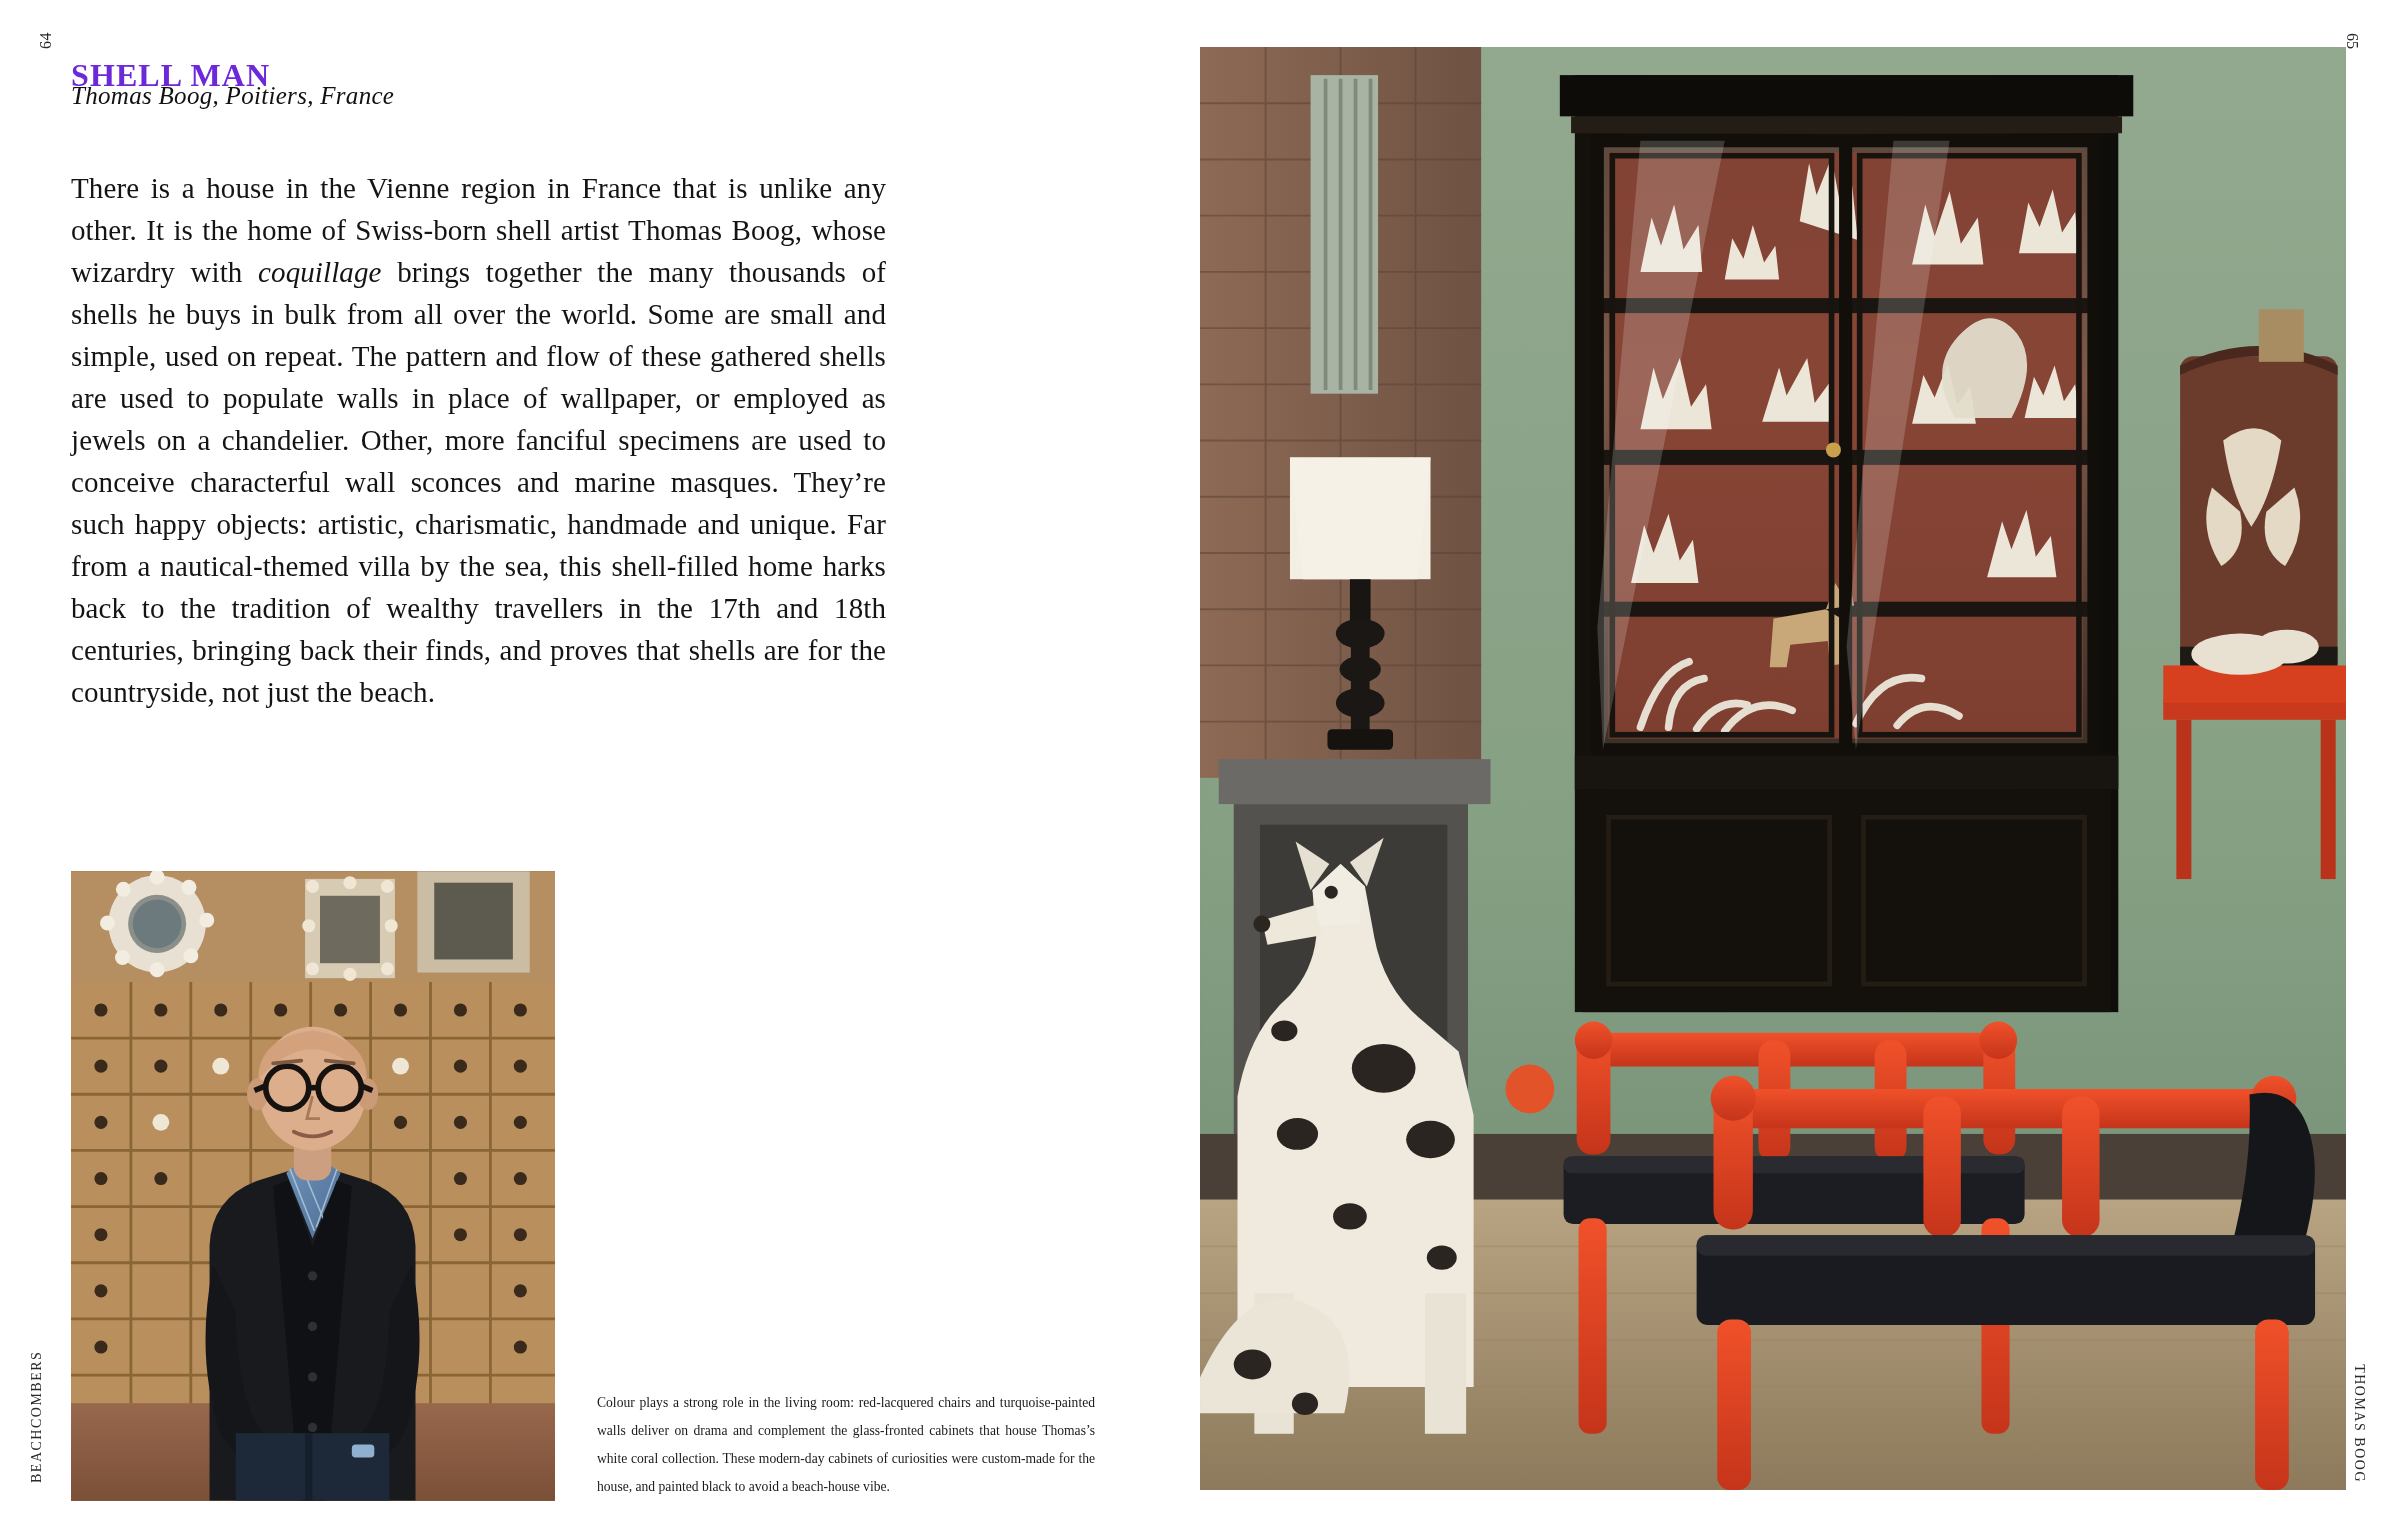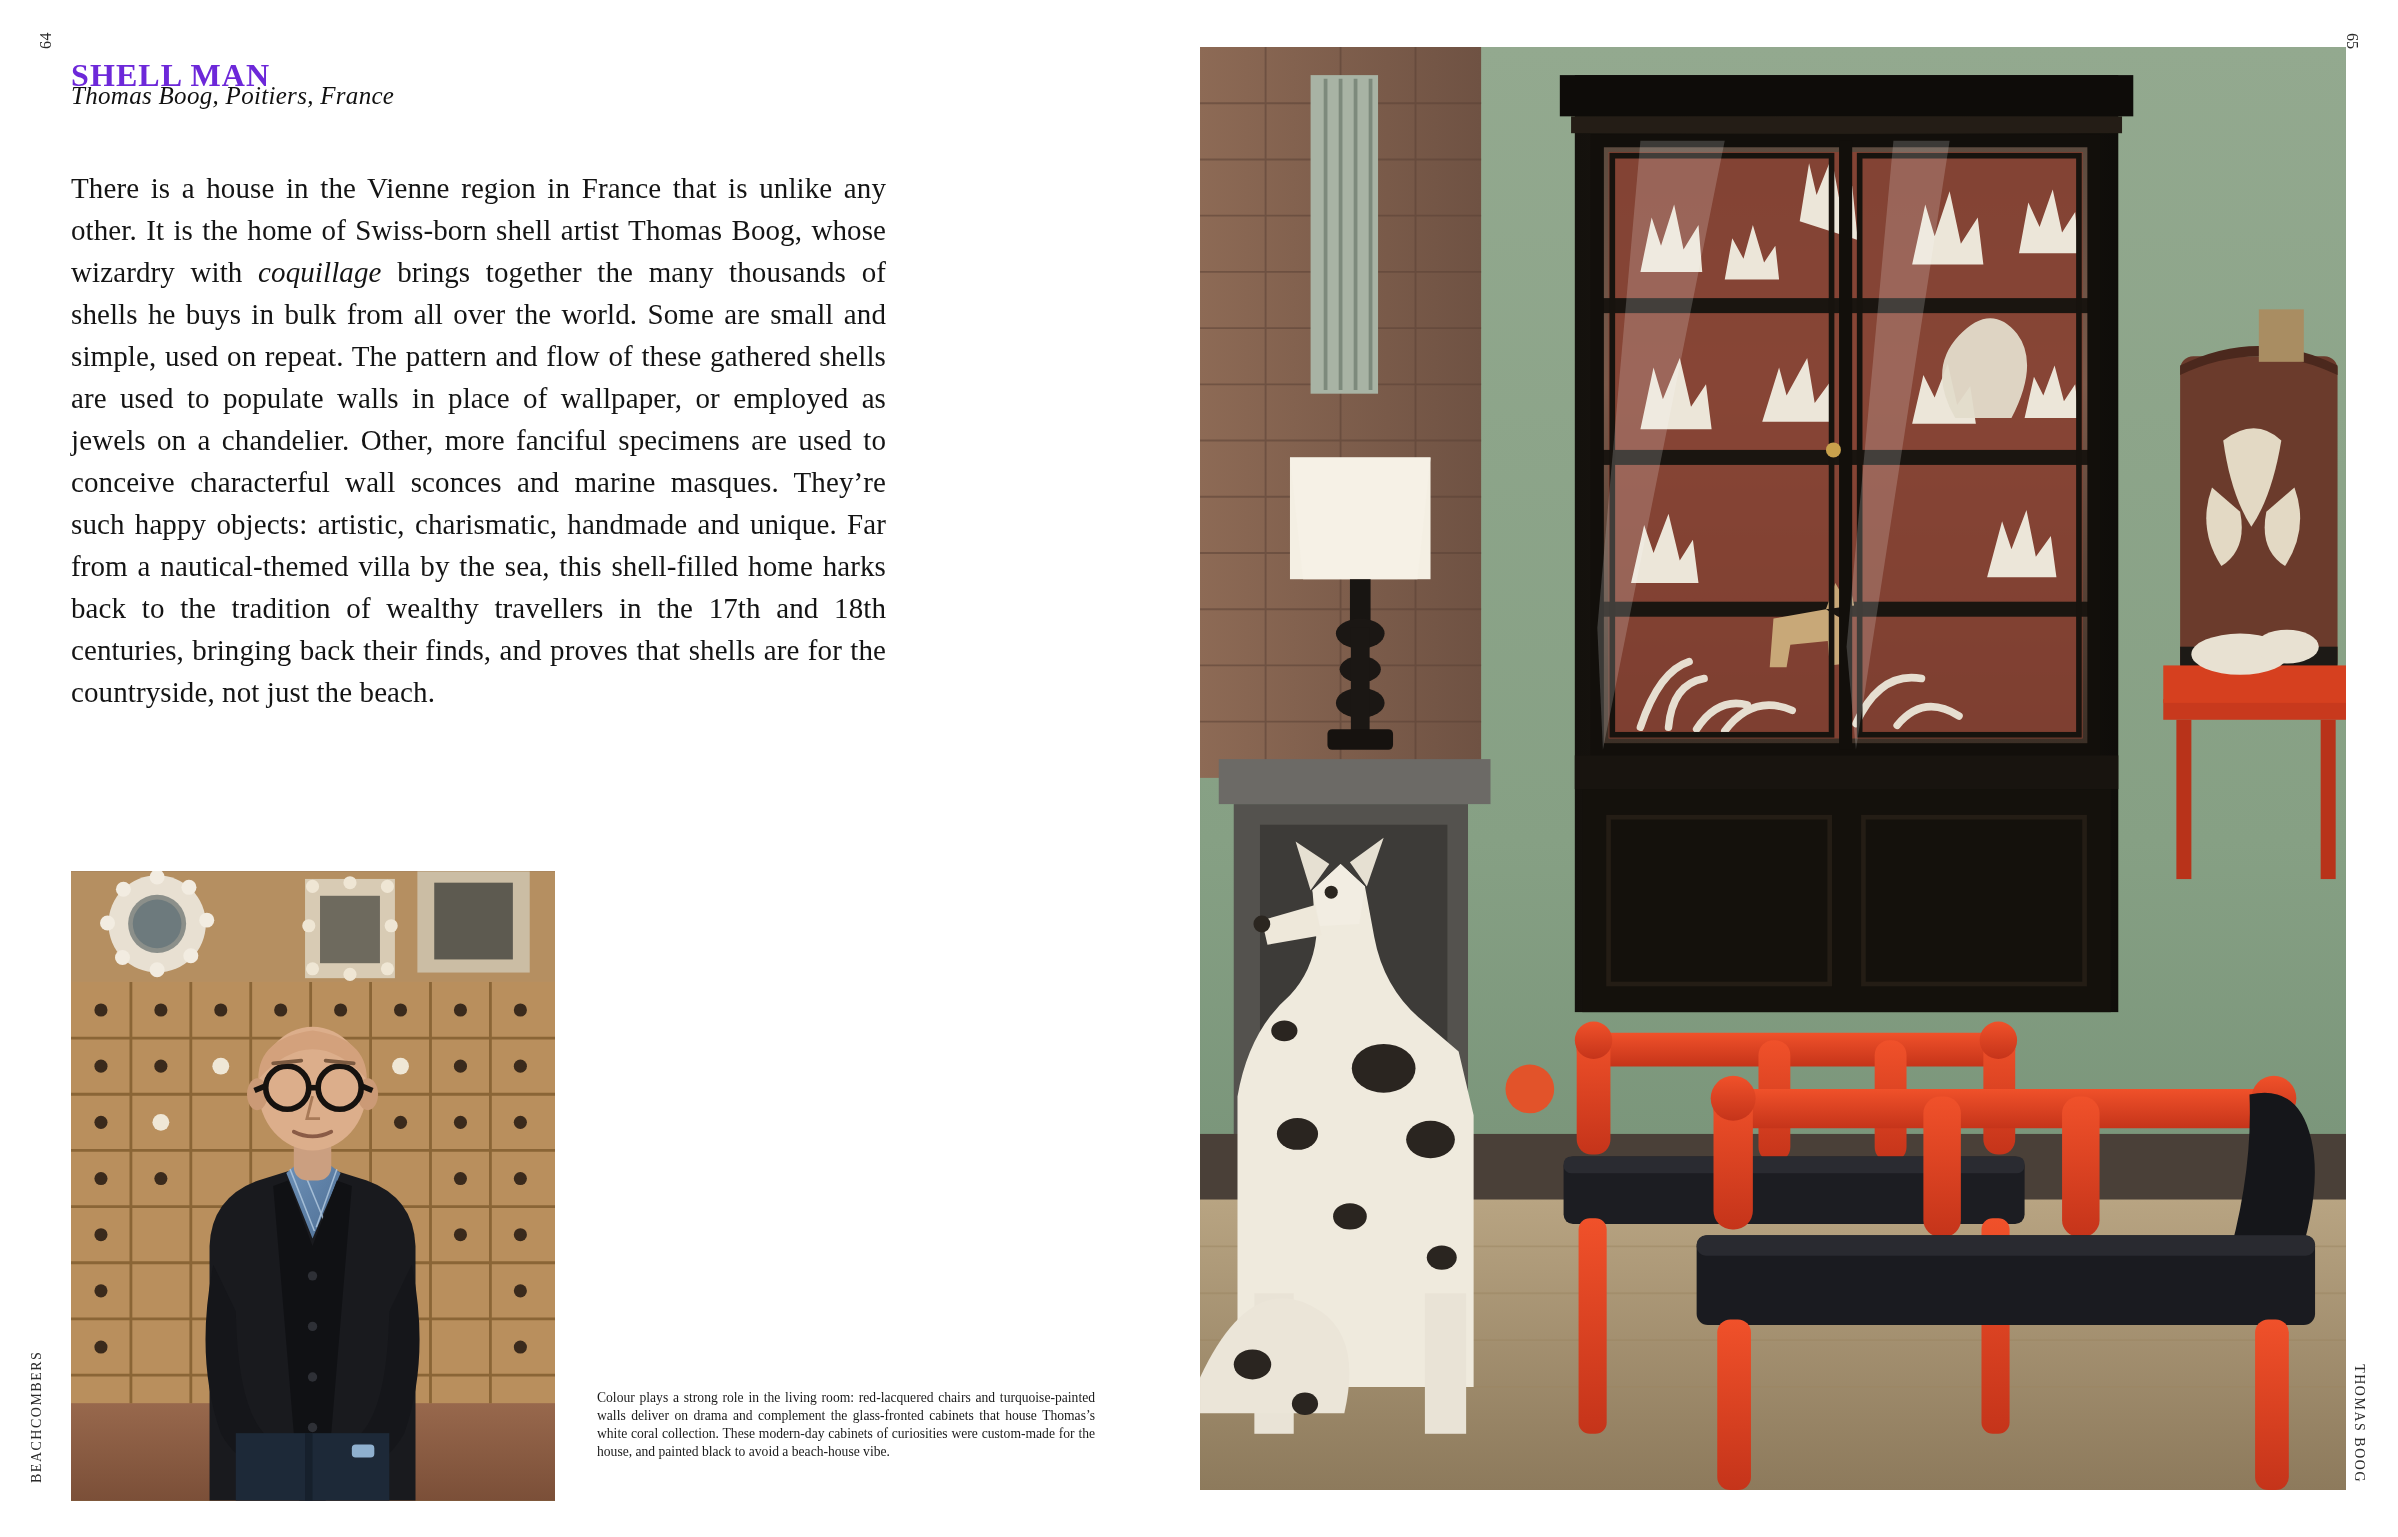--- a/index.html
+++ b/index.html
@@ -102,21 +102,21 @@
   }
   .portrait-photo svg { display: block; }
 
   .caption {
     position: absolute;
     left: 597px;
     top: 1389px;
     width: 498px;
     font-family: "Liberation Serif", serif;
     font-size: 13.6px;
-    line-height: 18px;
+    line-height: 28px;
     text-align: justify;
     color: #1a1a1a;
   }
 
   
   .right-page {
     position: absolute;
     left: 1199px; top: 0;
     width: 1199px; height: 1537px;
   }

